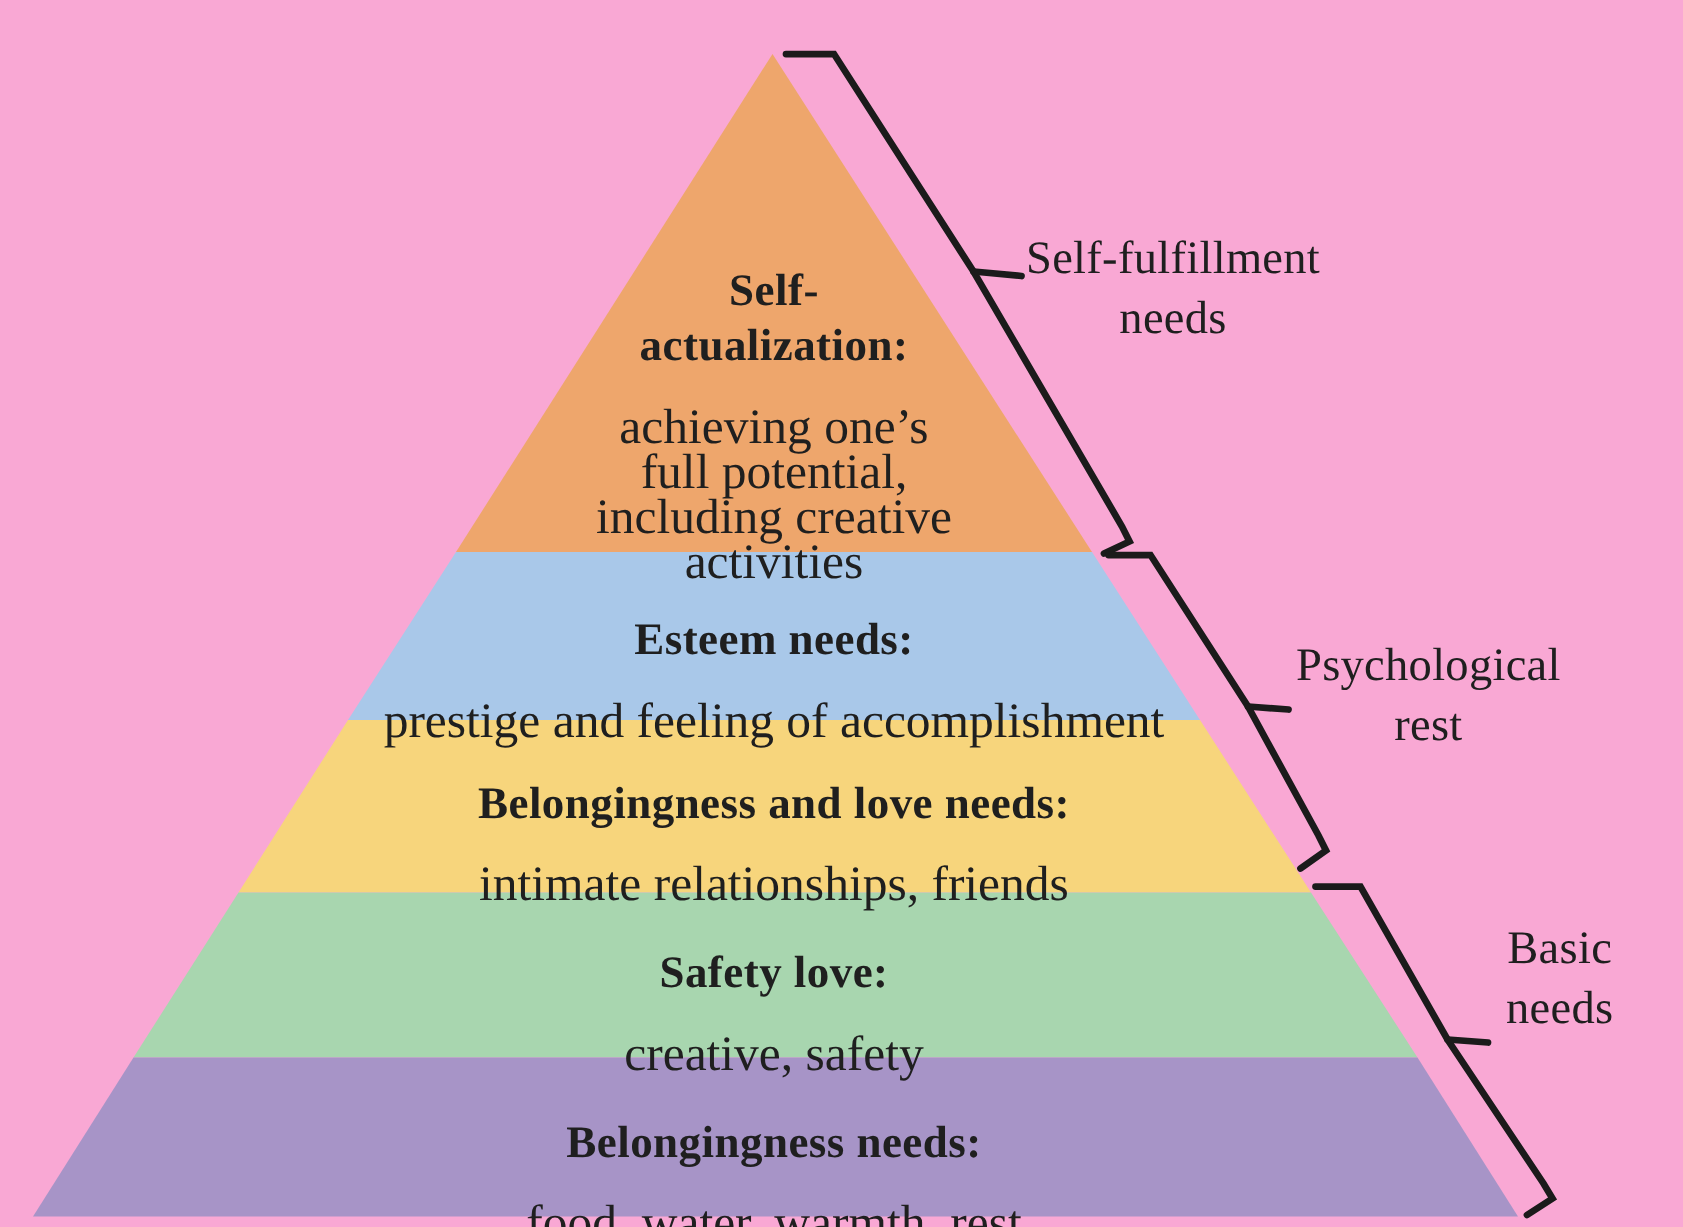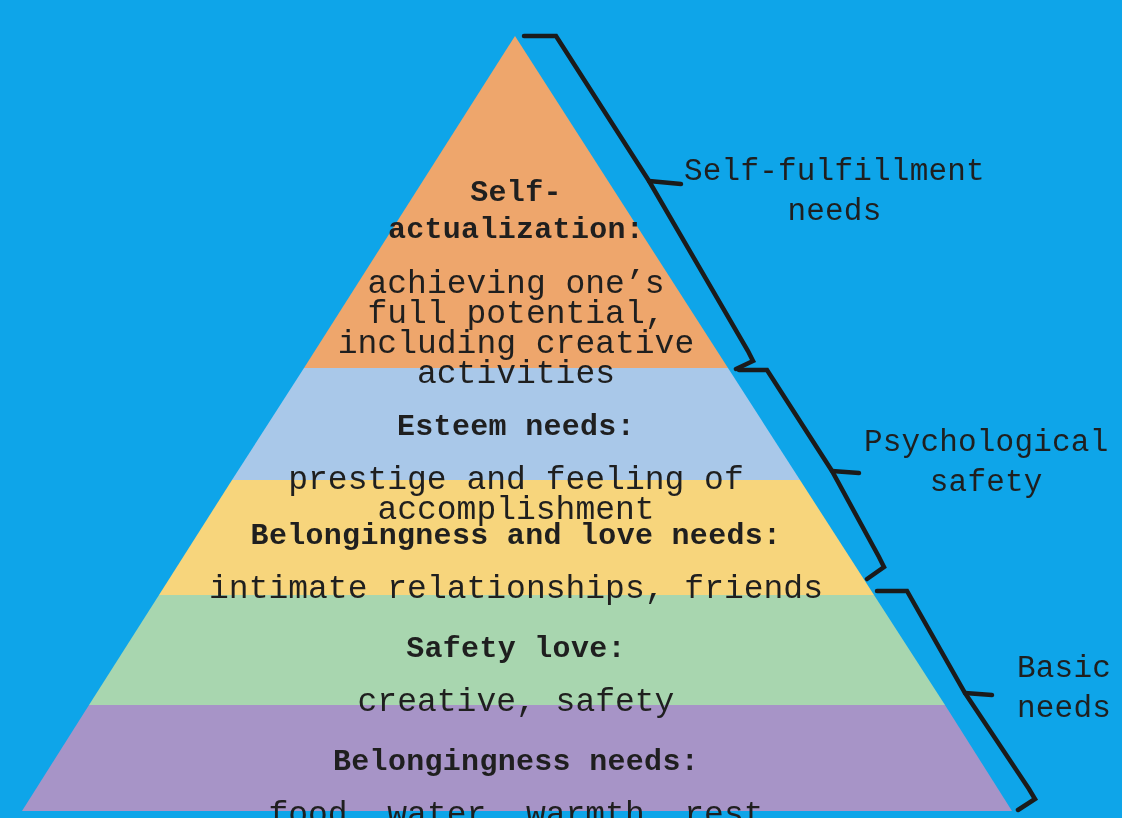--- a/index.html
+++ b/index.html
@@ -4,23 +4,23 @@
 <style>
   html, body {
     margin: 0;
     padding: 0;
     background: #ffffff;
   }
   .stage {
     position: relative;
     width: 1122px;
     height: 818px;
-    background: #0ea5e9;
+    background: #f9a8d4;
     overflow: hidden;
-    font-family: Liberation Mono, monospace;
+    font-family: Liberation Serif, serif;
   }
   .stage svg {
     position: absolute;
     left: 0;
     top: 0;
   }
   .lvl {
     position: absolute;
     left: 516px;
     transform: translateX(-50%);
@@ -50,21 +50,21 @@
     position: absolute;
     font-size: 31px;
     line-height: 40px;
     color: #1f1f1f;
     white-space: pre-line;
     letter-spacing: 0.2px;
     text-align: center;
   }
   #group0 { left: 684px; top: 152px; }
   #group1 { left: 864px; top: 423px; }
-  #group2 { left: 1004px; top: 649px; margin-left: 13px; }
+  #group2 { left: 1004px; top: 612px; }
 </style>
 </head>
 <body>
 
 <div class="stage">
 
   <svg width="1122" height="818" viewBox="0 0 1122 818">
 
     <polygon points="515,36 728,368 304,368" fill="#EEA66C"></polygon>
     <polygon points="304,368 728,368 800,480 232,480" fill="#A9C8E9"></polygon>
@@ -107,17 +107,17 @@
   </div>
 
   <div class="lvl" id="lvl4">
     <div class="heading">Belongingness needs:</div>
     <div class="body">food, water, warmth, rest</div>
   </div>
 
   <div class="side-label" id="group0">Self-fulfillment
 needs</div>
   <div class="side-label" id="group1">Psychological
-safety</div>
+rest</div>
   <div class="side-label" id="group2">Basic
 needs</div>
 
 </div>
 
 </body></html>

